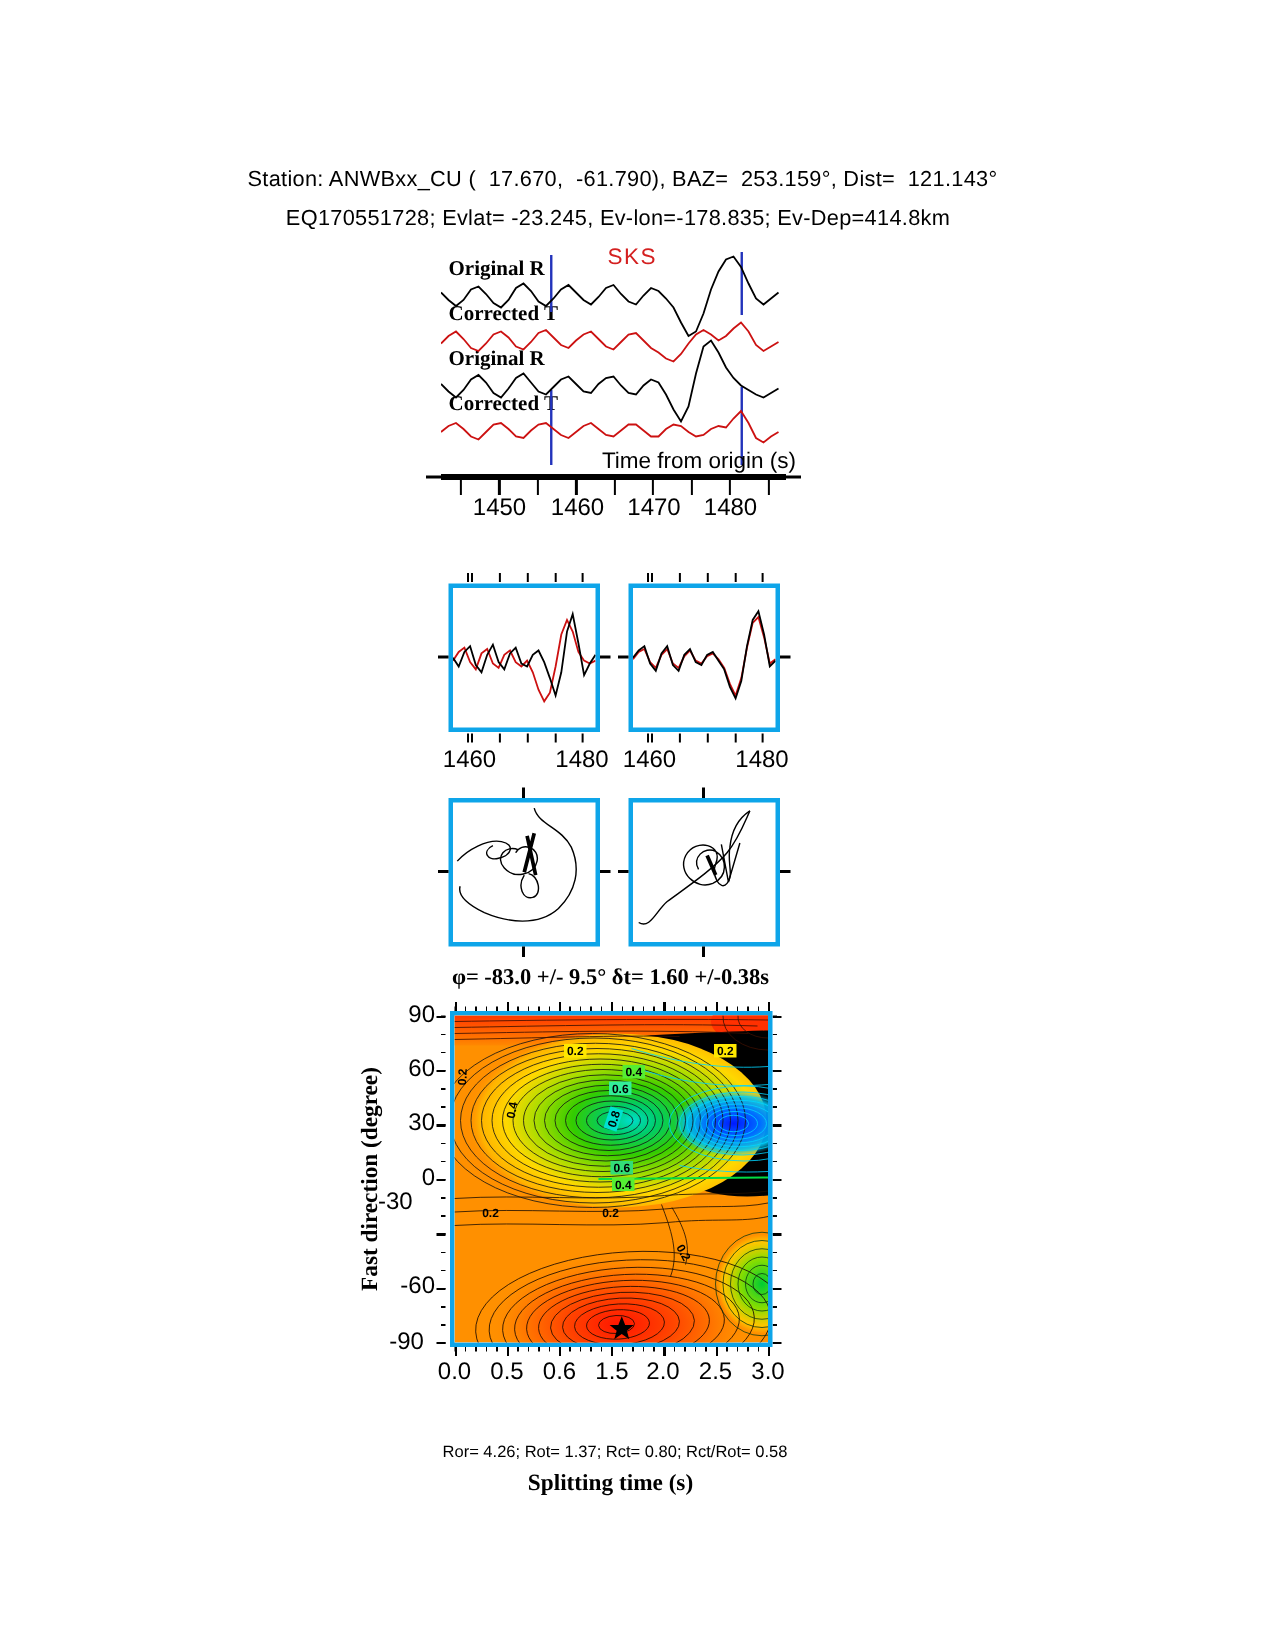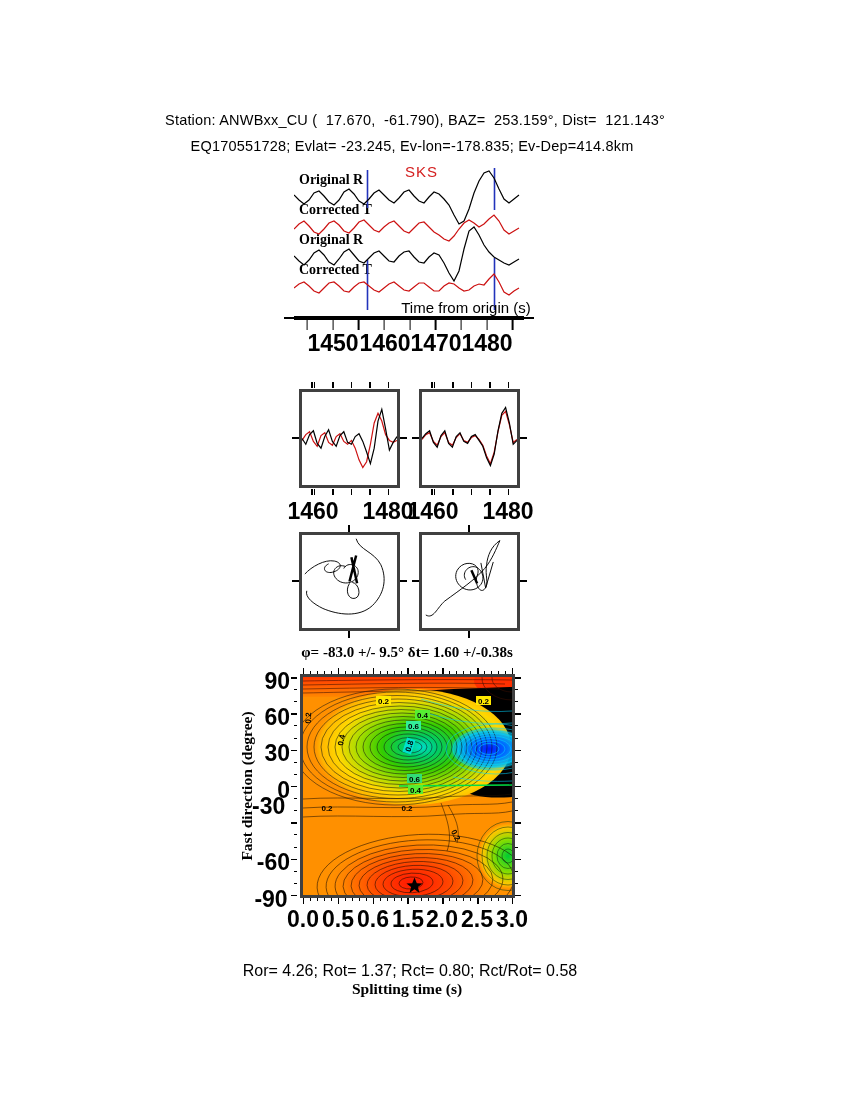--- a/index.html
+++ b/index.html
@@ -2,26 +2,26 @@
 <html><head>
 <meta charset="utf-8">
 <style>
   html,body{margin:0;padding:0;background:#fff;}
   body{width:850px;height:1100px;position:relative;font-family:"Liberation Sans",sans-serif;color:#000;}
   .abs{position:absolute;}
   .ctr{transform:translateX(-50%);white-space:pre;}
   .hdr{font-size:14.5px;letter-spacing:.2px;}
   .tracelab{font-family:"Liberation Serif",serif;font-weight:bold;font-size:14px;}
   .sks{font-size:15px;color:#d42020;letter-spacing:1px;}
-  .ticklab{font-size:23px;font-weight:bold;}
+  .ticklab{font-size:16px;}
   .axislab{font-size:15px;margin-left:36px;}
   .serifbold{font-family:"Liberation Serif",serif;font-weight:bold;}
   .ctitle{font-size:15px;}
-  .footer{font-size:16px;}
-  .box{border:3px solid #404040;background:#fff;box-sizing:border-box;}
+  .footer{font-size:11px;}
+  .box{border:3px solid #0ea5e9;background:#fff;box-sizing:border-box;}
   .tickx-major{background-image:repeating-linear-gradient(90deg,#000 0 1.5px,transparent 1.5px 34.83px);}
   .tickx-minor{background-image:repeating-linear-gradient(90deg,#000 0 1px,transparent 1px 6.967px);}
   .ticky-major{background-image:repeating-linear-gradient(180deg,#000 0 1.5px,transparent 1.5px 36.33px);}
   .ticky-minor{background-image:repeating-linear-gradient(180deg,#000 0 1px,transparent 1px 12.11px);}
   .boxtick{background-image:repeating-linear-gradient(90deg,#000 0 1.4px,transparent 1.4px 18.5px);background-position-x:12px;}
   .mt{background:#000;}
   svg{display:block;}
   polyline{fill:none;}
   .tr-black{stroke:#000;stroke-width:1.2;}
   .tr-red{stroke:#cc1111;stroke-width:1.2;}

